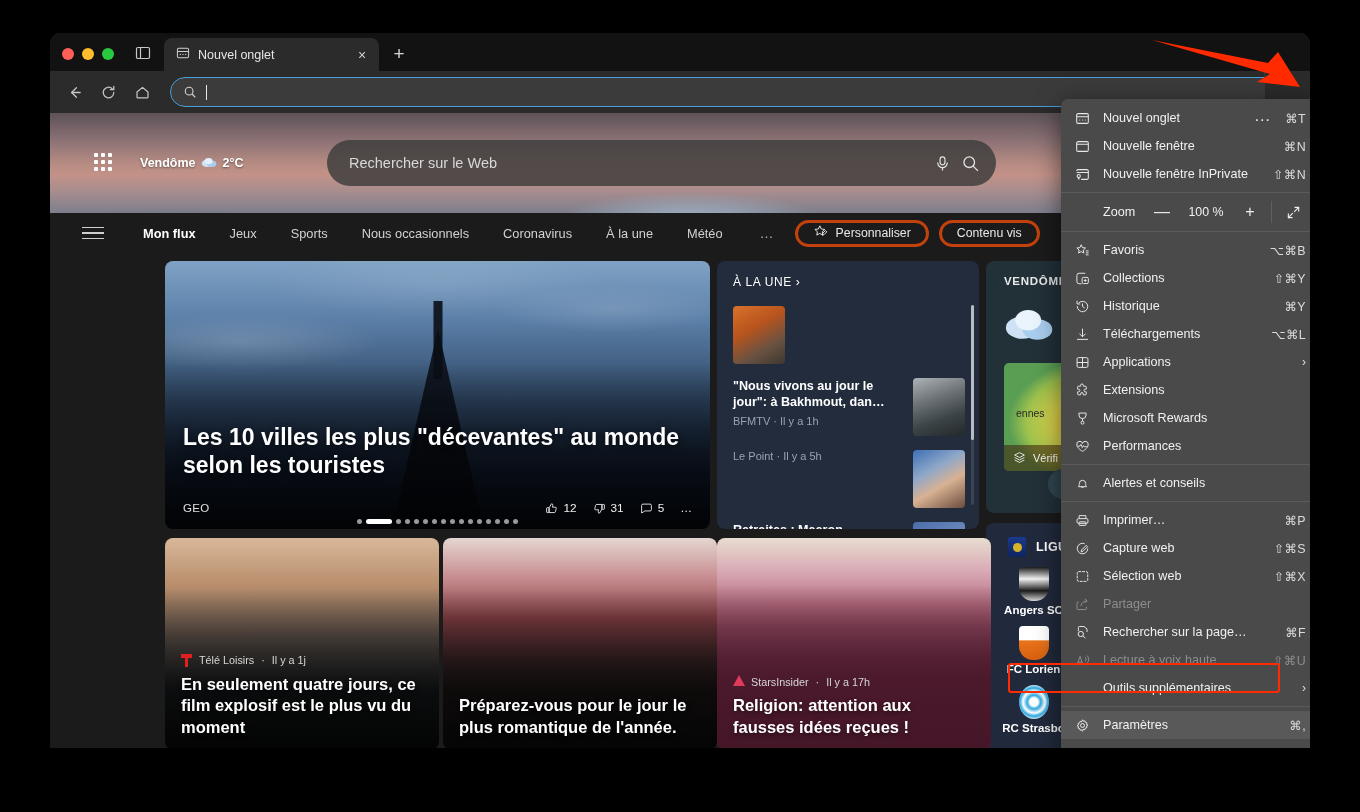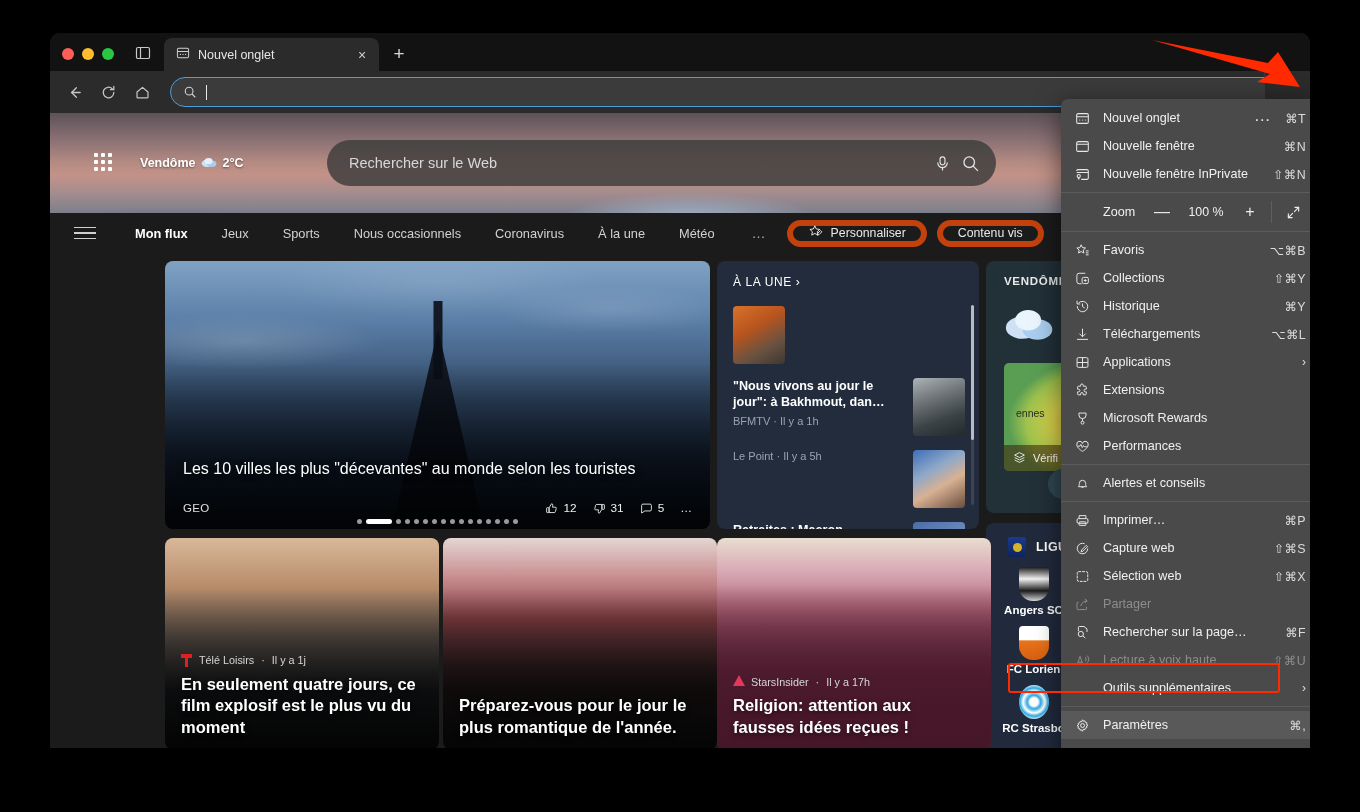--- a/index.html
+++ b/index.html
@@ -169,37 +169,37 @@
     right: 28px; bottom: 6px;
     font-size: 11.5px; color: #f0f0f0;
     text-shadow: 0 1px 2px rgba(0,0,0,.5);
   }
 
   
   #feed-nav {
     height: 40px;
     background: #1b1b1b;
     display: flex; align-items: center;
-    padding: 0 24px;
+    padding: 0 32px;
     gap: 0px;
     position: relative;
   }
   #hamburger { width: 22px; display:flex; flex-direction:column; gap:4px; margin-right: 22px; }
   #hamburger i { display:block; height:1.4px; background:#cfcfcf; }
   .feed-tab {
     font-size: 12.8px; color:#d2d2d2;
     padding: 0 17px;
     white-space: nowrap;
   }
   .feed-tab.active { font-weight: 700; color:#fff; }
   .feed-more { color:#b0b0b0; padding: 0 20px; font-size: 14px; letter-spacing: 1px; }
   .pill-btn {
     display:flex; align-items:center; gap:8px;
     height: 27px;
-    border: 6px solid #c2410c;
+    border: 3px solid #c2410c;
     border-radius: 14px;
     padding: 0 15px;
     font-size: 12.3px; color:#e8e8e8;
     white-space: nowrap;
   }
   .pill-btn + .pill-btn { margin-left: 10px; }
 
   
   #feed {
     position: relative;
@@ -239,21 +239,21 @@
       radial-gradient(ellipse 200px 40px at 14% 30%, rgba(255,255,255,.17), rgba(255,255,255,0) 70%),
       radial-gradient(ellipse 170px 34px at 82% 18%, rgba(255,255,255,.13), rgba(255,255,255,0) 70%),
       radial-gradient(ellipse 240px 50px at 50% 8%, rgba(255,255,255,.1), rgba(255,255,255,0) 70%);
   }
   #hero-card .shade {
     position:absolute; inset:0;
     background: linear-gradient(180deg, rgba(0,0,0,0) 38%, rgba(0,0,0,.55) 70%, rgba(0,0,0,.85) 100%);
   }
   #hero-card-body { position:absolute; left:0; right:0; bottom:0; padding: 0 18px 14px 18px; }
   #hero-card-title {
-    font-size: 16px; font-weight: 400; color:#fff; line-height: 1.22;
+    font-size: 23px; font-weight: 700; color:#fff; line-height: 1.22;
     text-shadow: 0 2px 6px rgba(0,0,0,.6);
     margin-bottom: 22px;
   }
   #hero-card-foot { display:flex; align-items:center; }
   #hero-card-source { font-size: 11.5px; color:#e0e0e0; letter-spacing:.3px; }
   #hero-card-stats { margin-left:auto; display:flex; align-items:center; gap:16px; color:#efefef; font-size:11.8px; }
   .stat { display:flex; align-items:center; gap:5px; }
   #dots { position:absolute; left:0; right:0; bottom:5px; display:flex; justify-content:center; align-items:center; gap:4px; }
   #dots i { width:5px; height:5px; border-radius:3px; background:#9a9a9a; display:block; }
   #dots i.wide { width:26px; background:#fff; }

